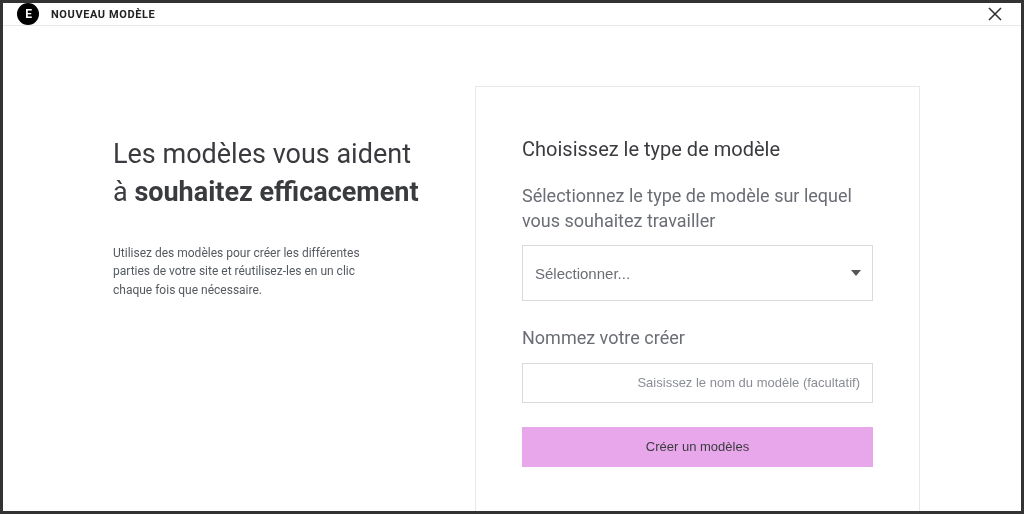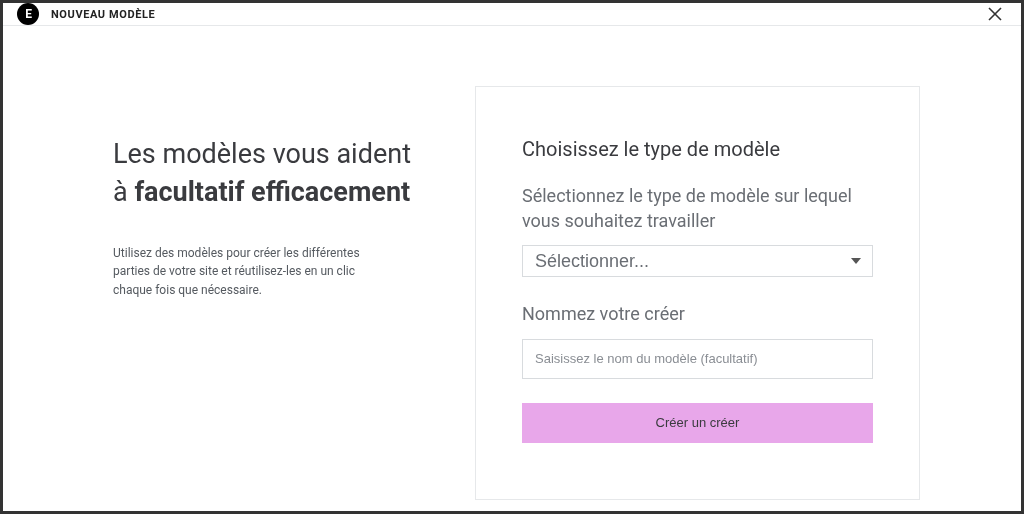--- a/index.html
+++ b/index.html
@@ -95,25 +95,25 @@
     color: #6a6e74;
     line-height: 1.4;
     margin-bottom: 12px;
   }
   .select-wrap {
     position: relative;
     margin-bottom: 24px;
   }
   .select {
     width: 100%;
-    height: 32px;
+    height: 56px;
     border: 1px solid #d8dbde;
     background: #fff;
     color: #6a6e74;
-    font-size: 18px;
+    font-size: 15px;
     padding: 0 16px 0 12px;
     appearance: none;
     -webkit-appearance: none;
     cursor: pointer;
   }
   .caret {
     position: absolute;
     right: 12px;
     top: 50%;
     transform: translateY(-50%);
@@ -122,20 +122,21 @@
   .caret svg { width: 10px; height: 6px; display: block; }
   .text-input {
     width: 100%;
     height: 40px;
     border: 1px solid #d8dbde;
     background: #fff;
     color: #333;
     font-size: 13px;
     padding: 0 12px;
     margin-bottom: 24px;
+    text-align: right;
   }
   .text-input::placeholder { color: #8a8e94; }
   .submit-btn {
     width: 100%;
     height: 40px;
     background: #e8a7ea;
     border: none;
     color: #3a3b3f;
     font-size: 13px;
     font-weight: 500;
@@ -157,21 +158,21 @@
           <line x1="1" y1="1" x2="13" y2="13"></line>
           <line x1="13" y1="1" x2="1" y2="13"></line>
         </svg>
       </span>
     </button>
   </div>
 
   <div class="content">
     <div class="left-col">
       <h1 class="heading">
-        <span>Les modèles vous aident à </span><span class="bold">facultatif efficacement</span>
+        <span>Les modèles vous aident à </span><span class="bold">souhaitez efficacement</span>
       </h1>
       <p class="description">Utilisez des modèles pour créer les différentes parties de votre site et réutilisez-les en un clic chaque fois que nécessaire.</p>
     </div>
 
     <div class="form-card">
       <h2 class="form-title">Choisissez le type de modèle</h2>
 
       <div class="form-label">Sélectionnez le type de modèle sur lequel vous souhaitez travailler</div>
       <div class="select-wrap">
         <select class="select">
@@ -180,16 +181,16 @@
         <span class="caret">
           <svg viewBox="0 0 10 6">
               <path d="M0 0 L5 6 L10 0 Z" fill="#555"></path>
             </svg>
         </span>
       </div>
 
       <div class="form-label">Nommez votre créer</div>
       <input type="text" class="text-input" placeholder="Saisissez le nom du modèle (facultatif)" style="">
 
-      <button class="submit-btn">Créer un créer</button>
+      <button class="submit-btn">Créer un modèles</button>
     </div>
   </div>
 </div>
 
 </body></html>

